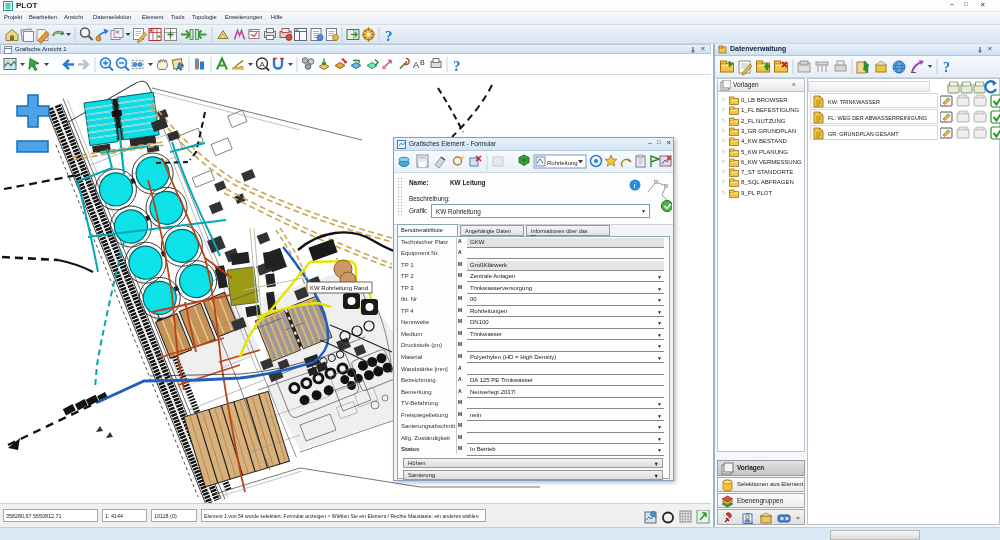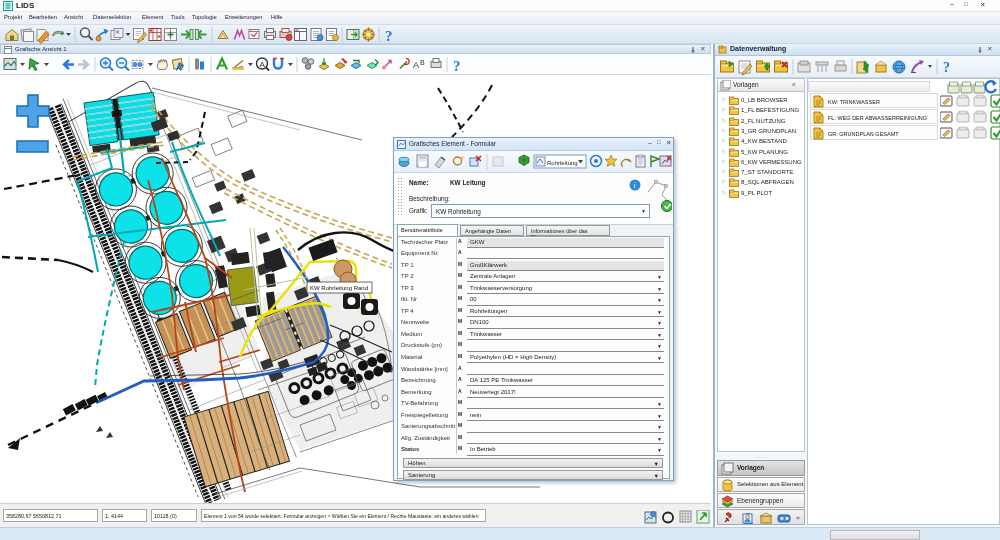--- a/index.html
+++ b/index.html
@@ -17,21 +17,21 @@
 #rightpanel{left:713px;top:44px;width:287px;height:483px;background:#f4f7fb;border-left:2px solid #9ab4d0}
 #bottomstrip{left:0;top:527px;width:1000px;height:13px;background:#dce9f7;border-top:1px solid #b9cfe4}
 #dialog{left:393px;top:137px;width:281px;height:344px;background:#f0f4f9;border:1px solid #7da2c5;box-shadow:2px 2px 4px rgba(0,0,0,.25)}
 </style></head>
 <body>
 <div id="titlebar" class="abs">
  <svg class="abs" style="left:3px;top:1px" width="10" height="10">
       <rect x="0.5" y="0.5" width="9" height="9" fill="#e8fffb" stroke="#18a090"></rect>
       <path d="M2 3h6M2 5h6M2 7h6M4 1.5v7M6 1.5v7" stroke="#18a090" stroke-width="0.7" fill="none"></path>
     </svg>
- <span class="txt">LIDS</span>
+ <span class="txt">PLOT</span>
  <span class="abs" style="left:950px;top:0px;font-size:7px;color:#333">–</span>
  <span class="abs" style="left:964px;top:1px;font-size:6px;color:#333">□</span>
  <span class="abs" style="left:980px;top:1px;font-size:6.5px;color:#333">✕</span>
 </div>
 <div id="menubar" class="abs">
  <span style="left:4px">Projekt</span>
     <span style="left:29px">Bearbeiten</span>
     <span style="left:64px">Ansicht</span>
     <span style="left:93px">Datenselektion</span>
     <span style="left:142px">Element</span>

